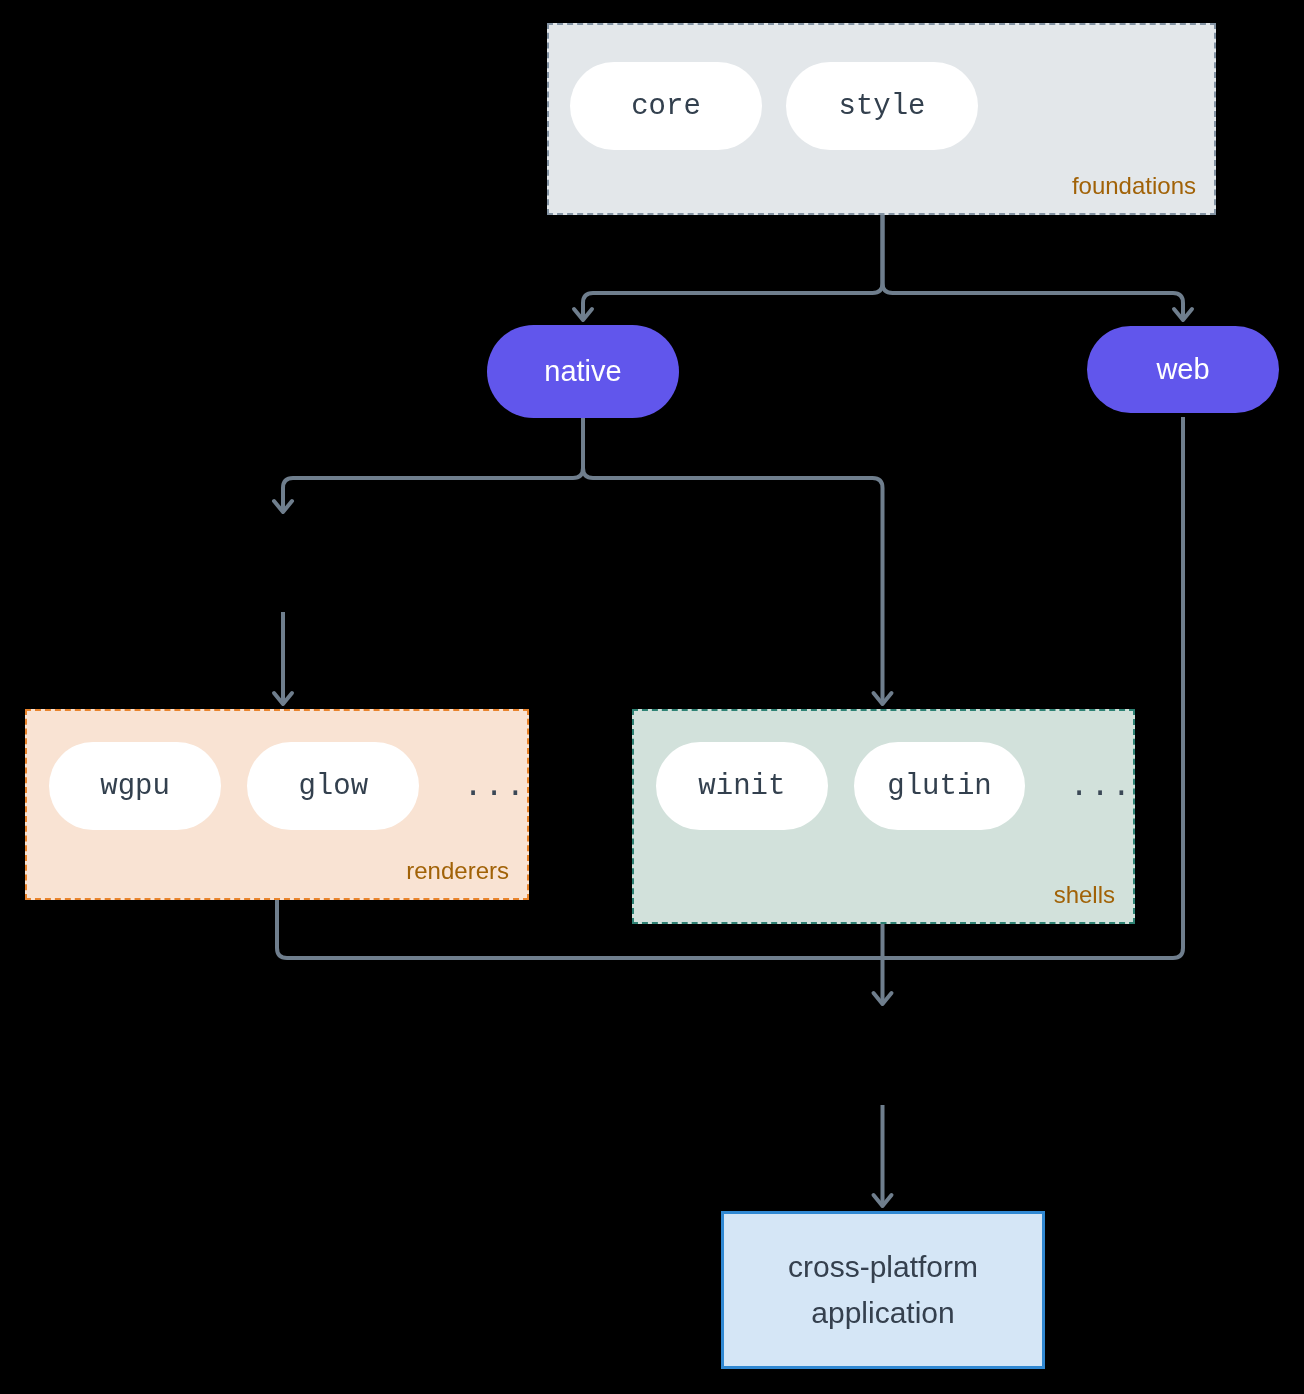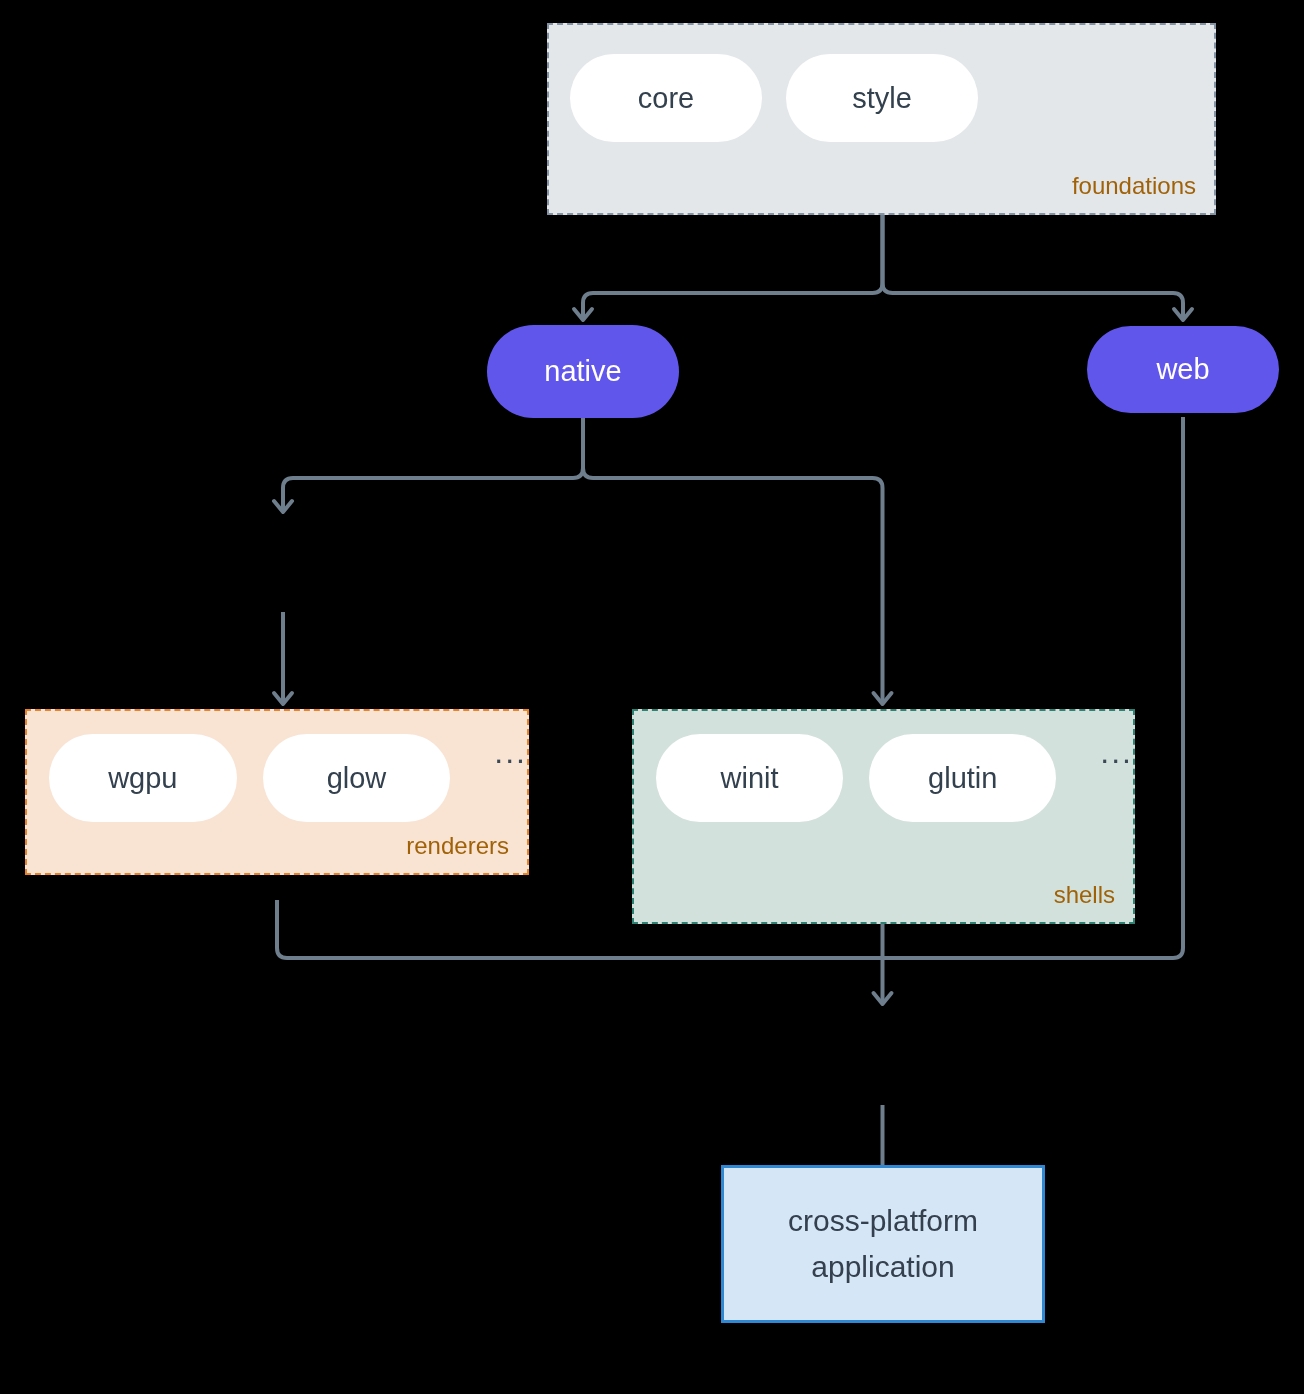--- a/index.html
+++ b/index.html
@@ -2,43 +2,43 @@
 <html><head>
 <meta charset="utf-8">
 <style>
   html,body{margin:0;padding:0;background:#000;}
   body{font-family:"Liberation Sans","DejaVu Sans",sans-serif;}
   .canvas{position:relative;width:1304px;height:1394px;background:#000;overflow:hidden;}
 
   
   .group{position:absolute;box-sizing:border-box;border:2px dashed #8494a4;}
   .group-foundations{left:547px;top:23px;width:669px;height:192px;background:#e3e7ea;border-color:#8494a4;}
-  .group-renderers{left:25px;top:709px;width:504px;height:166px;background:#f9e3d3;border-color:#e8832b;}
+  .group-renderers{left:25px;top:709px;width:504px;height:191px;background:#f9e3d3;border-color:#e8832b;}
   .group-shells{left:632px;top:709px;width:503px;height:215px;background:#d2e1db;border-color:#2e8274;}
   .group-label{position:absolute;right:18px;bottom:13px;font-size:24px;color:#a16207;}
 
-  .pill-row{position:absolute;left:0;top:0;right:0;display:flex;}
+  .pill-row{position:absolute;left:0;top:8px;right:0;display:flex;align-items:center;font-family:Liberation Mono, monospace;}
   .group-foundations .pill-row{padding:29px 0 0 21px;gap:24px;}
   .group-renderers .pill-row,.group-shells .pill-row{padding:23px 0 0 22px;gap:26px;}
 
   
   .pill{display:flex;align-items:center;justify-content:center;box-sizing:border-box;
         border-radius:999px;font-size:29px;}
   .pill-white{width:192px;height:88px;background:#ffffff;color:#33404e;}
   .group-renderers .pill-white,.group-shells .pill-white{width:190px;}
   .ellipsis{font-size:32px;color:#3b4856;letter-spacing:2px;padding-left:18px;}
 
   .node{position:absolute;display:flex;align-items:center;justify-content:center;
         border-radius:999px;color:#ffffff;font-size:29px;}
   .node-native{left:487px;top:325px;width:192px;height:93px;background:#6156ec;}
   .node-web{left:1087px;top:326px;width:192px;height:87px;background:#6156ec;}
   .node-graphics{left:188px;top:517px;width:191px;height:95px;background:#e2873c;}
   .node-iced{left:786px;top:1009px;width:193px;height:96px;background:#2d87d6;}
 
-  .app-box{position:absolute;left:721px;top:1165px;width:324px;height:158px;box-sizing:border-box;
+  .app-box{position:absolute;left:721px;top:1211px;width:324px;height:158px;box-sizing:border-box;
            background:#d5e6f6;border:3px solid #3088d2;color:#35404e;font-size:30px;line-height:1.55;
            display:flex;align-items:center;justify-content:center;text-align:center;padding:0 22px;}
 
   
   .wires{position:absolute;left:0;top:0;pointer-events:none;}
   .wire{stroke:#6f7e8d;stroke-width:4;fill:none;}
   .head{stroke:#6f7e8d;stroke-width:4;fill:none;stroke-linejoin:round;stroke-linecap:round;}
 </style>
 </head>
 <body>

